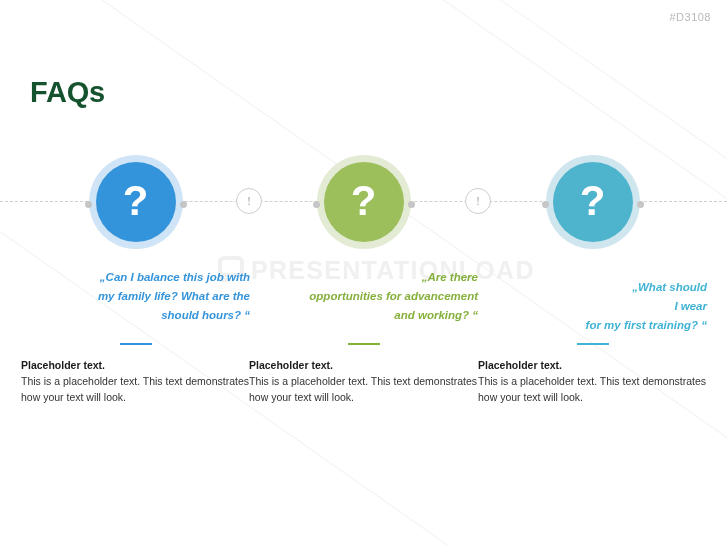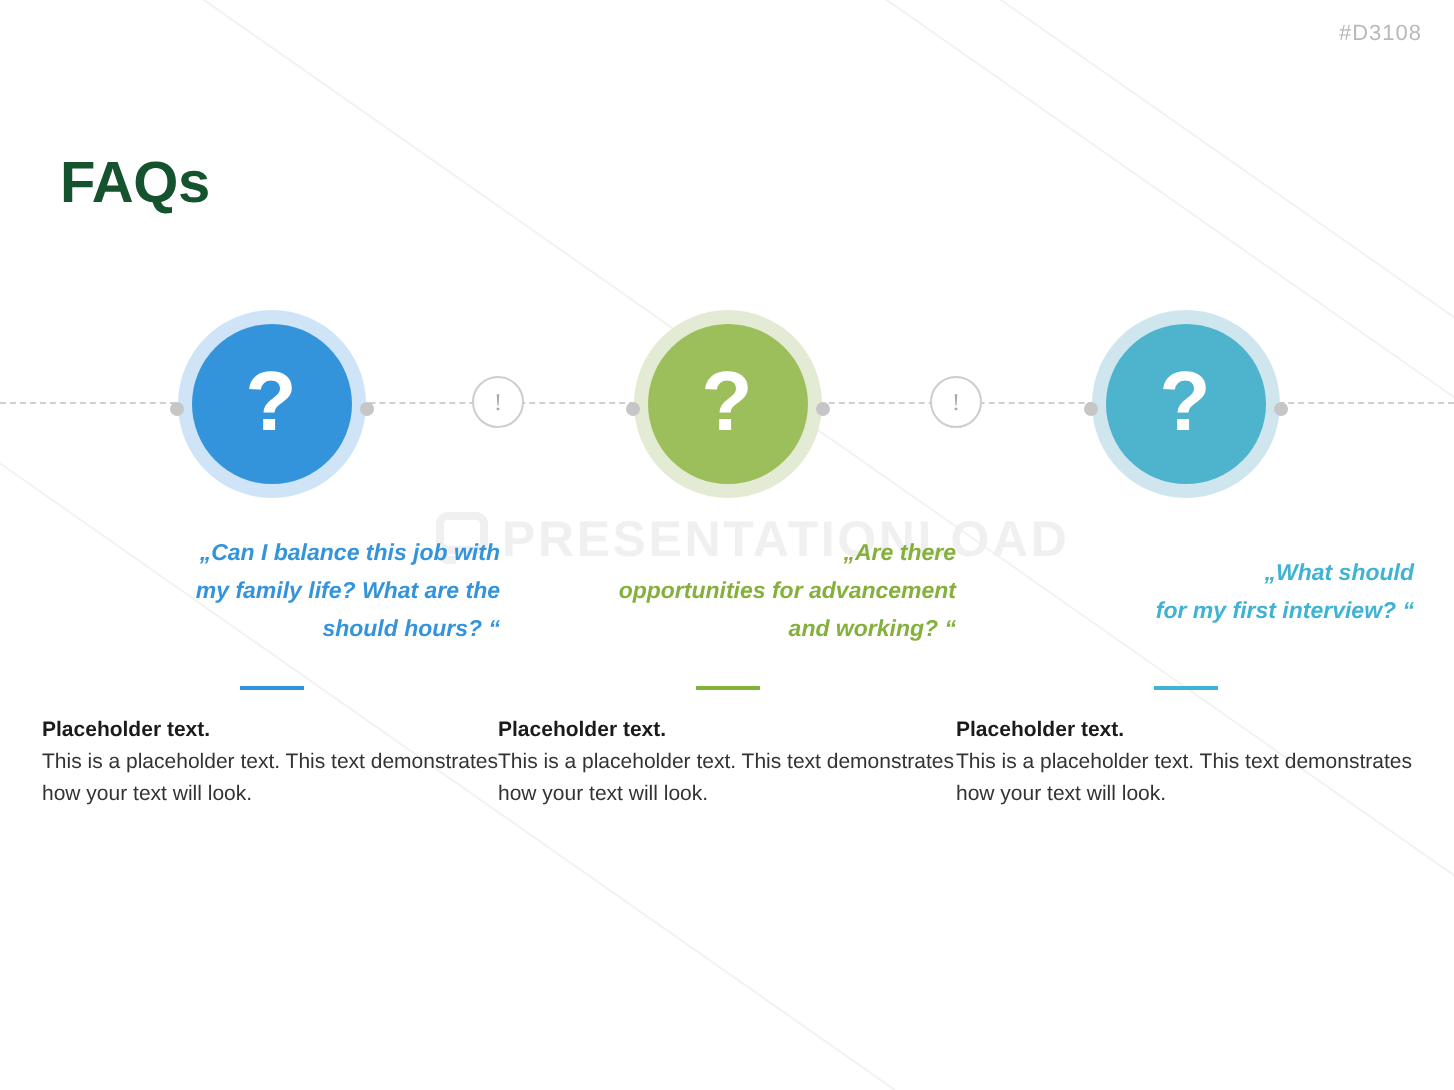--- a/index.html
+++ b/index.html
@@ -326,21 +326,22 @@
       <div class="circle-wrap">
         <div class="circle-ring" style="background:#cfe6ef;"></div>
         <div class="circle-core" style="background:#4eb3cc;">
           <div class="qmark">?</div>
         </div>
         <div class="nub nub-l"></div>
         <div class="nub nub-r"></div>
       </div>
       <div class="quote" style="color:#3fb3d4;margin-top:10px;">
         <div>„What should</div>
-        <div>for my first interview? “</div>
+        <div>I wear</div>
+        <div>for my first training? “</div>
       </div>
       <div class="divider" style="background:#3fb3d4;"></div>
       <div class="body-block">
         <div class="body-head">Placeholder text.</div>
         <div class="body-text">This is a placeholder text. This text demonstrates how your text will look.</div>
       </div>
     </div>
 
   </div>
 </div>

